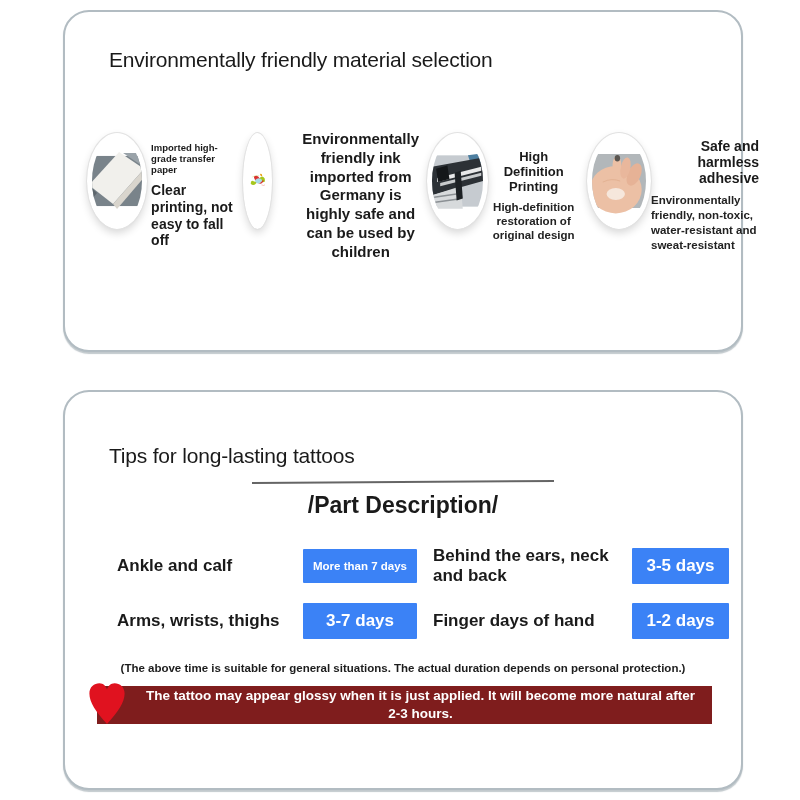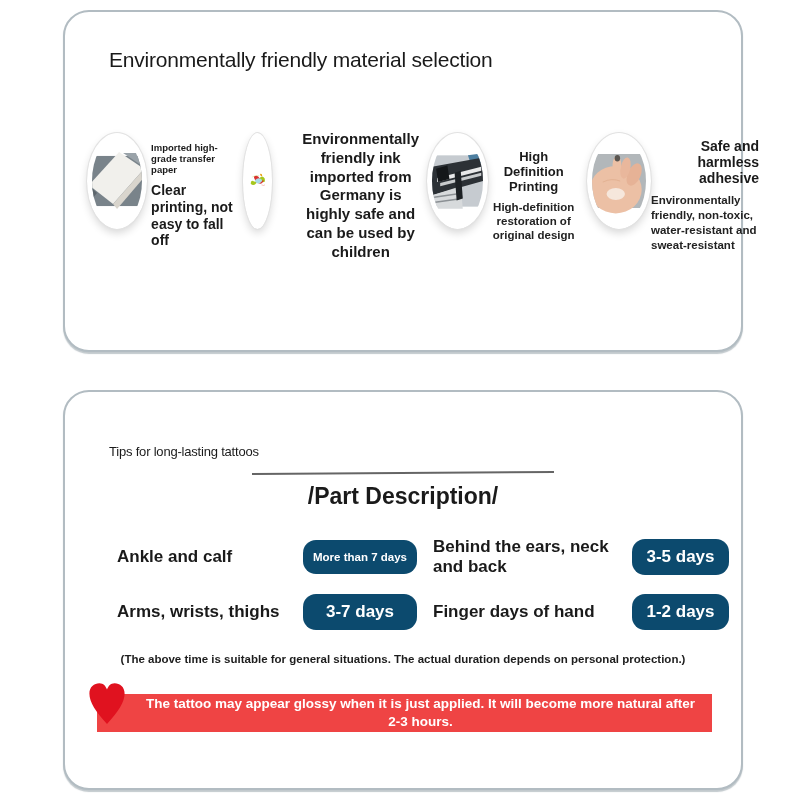--- a/index.html
+++ b/index.html
@@ -35,47 +35,47 @@
   .col1 .cap-head { font-size:14px; margin-top:7px; line-height:1.2; }
   .col2 .caption { text-align:center;margin-left:30px; }
   .col2 .cap-head { font-size:15px; line-height:1.25; }
   .col3 .caption { text-align:center; }
   .col3 .cap-head { font-size:13px; }
   .col3 .cap-sub  { font-size:11.5px; margin-top:6px; line-height:1.25; }
   .col4 .caption { text-align:left; }
   .col4 .cap-head { font-size:14px;text-align:right; }
   .col4 .cap-sub  { font-size:11.5px; margin-top:7px; line-height:1.3; }
 
-  #tips-title { font-size:13px; margin-top:52px; }
+  #tips-title { font-size:21px; margin-top:52px; }
   .divider { width:302px; height:2px; background:#4a4a4a; opacity:.85;
              margin:13px auto 0 auto; transform:rotate(-0.35deg); }
   #part-desc { text-align:center; font-weight:bold; font-size:23px; margin-top:9px; }
 
   .duration-grid {
     display:grid; grid-template-columns:170px 114px 183px 97px;
     column-gap:14px; row-gap:29px; padding:0 0 0 52px; margin-top:27px;
     align-items:center;
     gap:16px;
   }
   .part-label { font-weight:bold; font-size:17px; line-height:1.2; }
   .badge {
-    background:#0c4a6e; color:#ffffff; font-weight:bold;
+    background:#3b82f6; color:#ffffff; font-weight:bold;
     display:flex; align-items:center; justify-content:center;
-    height:36px; border-radius:13px;
+    height:36px; border-radius:1px;
   }
   .badge.small-text { font-size:11.5px; height:34px; }
   .badge.big-text { font-size:17px; }
 
   .note { text-align:center; font-weight:bold; font-size:11.5px; margin-top:23px; color:#1d1d1d; }
 
   .banner {
     position:absolute; left:32px; top:294px; width:615px; height:38px;
-    background:#ef4444; color:#ffffff; font-weight:bold; font-size:13.5px;
+    background:#7f1d1d; color:#ffffff; font-weight:bold; font-size:13.5px;
     display:flex; align-items:center; justify-content:center; text-align:center;
-    padding:0 14px 0 46px; line-height:1.3;margin-top:8px;
+    padding:0 14px 0 46px; line-height:1.3;
   }
   .heart {
     position:absolute; left:22px; top:286px; width:40px; height:52px; z-index:2;
   }
 </style>
 </head>
 <body>
 
 <section class="card" id="materials-card">
   <h1 class="card-title">Environmentally friendly material selection</h1>

